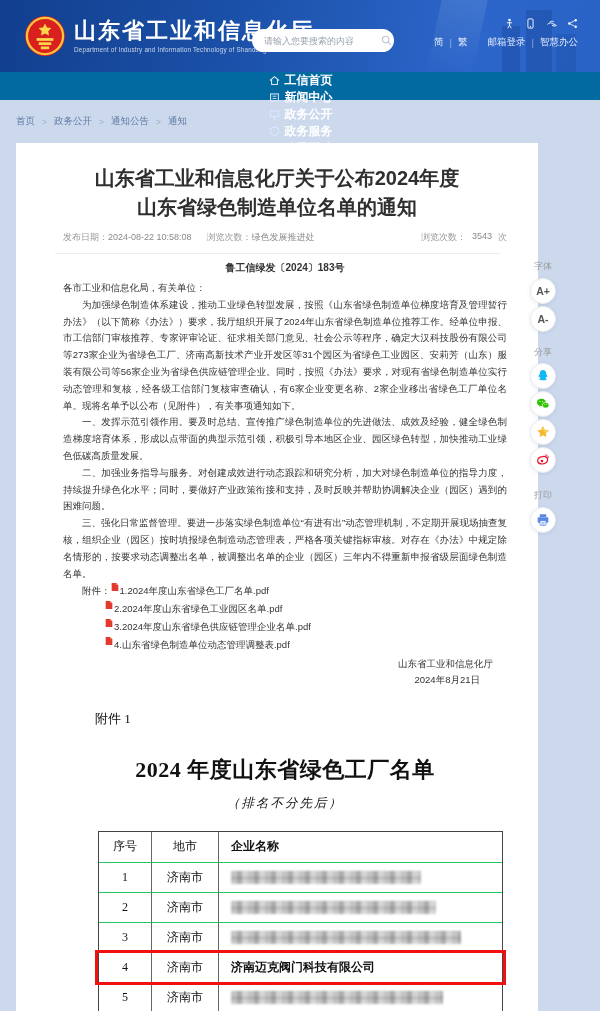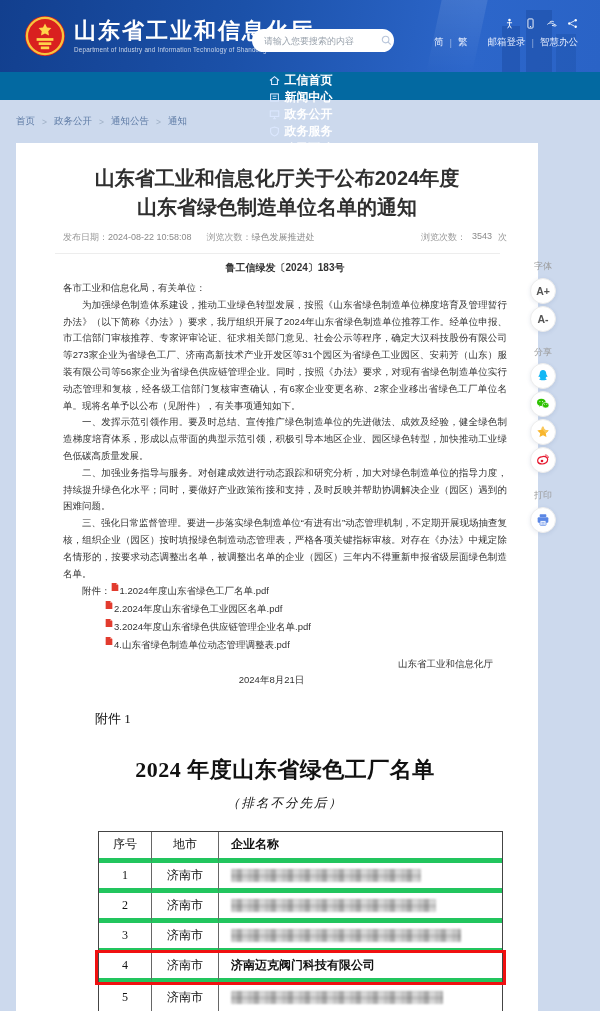--- a/index.html
+++ b/index.html
@@ -59,31 +59,31 @@
   .body-txt { font-size:9.5px; line-height:16.8px; color:#333; text-align:justify; margin-top:5px; }
   .body-txt p.ind { text-indent:2em; }
 
   .atts { font-size:9.5px; line-height:16.8px; }
   .att-first { text-indent:2em; }
   .att-more { margin-left:42px; }
   .att-link { color:#333; cursor:pointer; }
   .pdfico { width:8px; height:10px; display:inline-block; vertical-align:2px; margin-right:1px; }
 
   .sig1 { text-align:right; padding-right:14px; font-size:9.5px; line-height:16.5px; margin-top:2px; }
-  .sig2 { text-align:center; padding-right:27px; font-size:9.5px; line-height:16.5px; }
+  .sig2 { text-align:right; padding-right:27px; font-size:9.5px; line-height:16.5px; }
 
   
   .attach-doc { font-family:"Liberation Serif","DejaVu Serif",serif; color:#111; }
   .att1-label { margin-left:32px; margin-top:21px; font-size:13px; }
   .doc-title { text-align:center; font-size:22px; font-weight:bold; margin-top:27px; letter-spacing:.5px; }
   .doc-sub { text-align:center; font-size:12.5px; font-style:italic; margin-top:10px; letter-spacing:2px; }
 
   .gtable { margin:19px 0 0 35px; width:405px; border:1.5px solid #444; font-size:12px; }
   .trow { display:grid; grid-template-columns:53px 67px 1fr; position:relative; }
-  .trow .td { border-right:1px solid #666; border-bottom:5px solid #22c55e; display:flex; align-items:center; min-height:30px; }
+  .trow .td { border-right:1px solid #666; border-bottom:1px solid #22c55e; display:flex; align-items:center; min-height:30px; }
   .trow .td:last-child { border-right:none;font-weight:bold; }
   .trow:last-child .td { border-bottom:none; }
   .td.c { justify-content:center; }
   .td.l { padding-left:12px; }
   .thead .td { min-height:31px; }
   .mosaic { display:inline-block; height:13px; border-radius:1px;
     background:repeating-linear-gradient(90deg,#c7c7c7 0 6px,#aeaeae 6px 11px,#d8d8d8 11px 17px),
                repeating-linear-gradient(0deg,rgba(255,255,255,.45) 0 4px,rgba(0,0,0,.10) 4px 8px);
     background-blend-mode:multiply; filter:blur(1.1px); }
   .hl { position:absolute; left:-4px; right:-4px; top:-3px; bottom:-2px; border:3px solid #f01010; pointer-events:none; z-index:2; }

